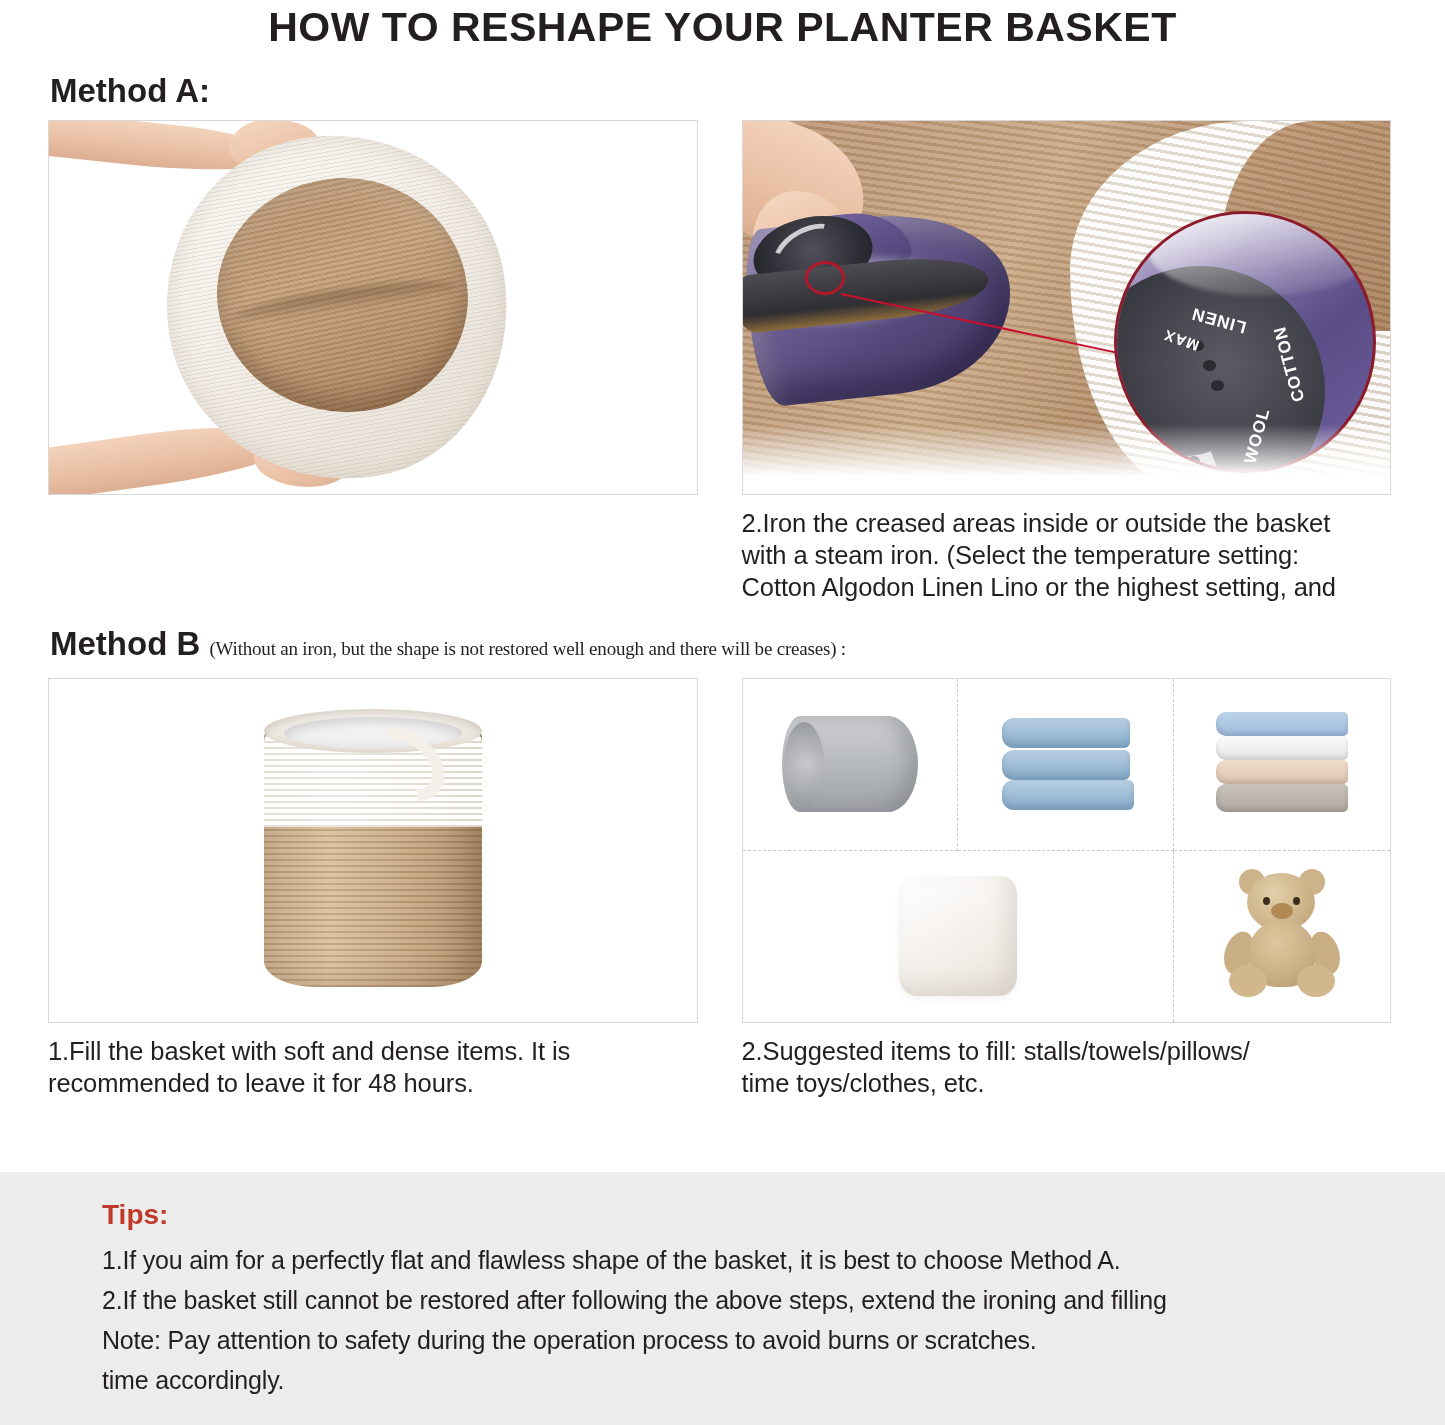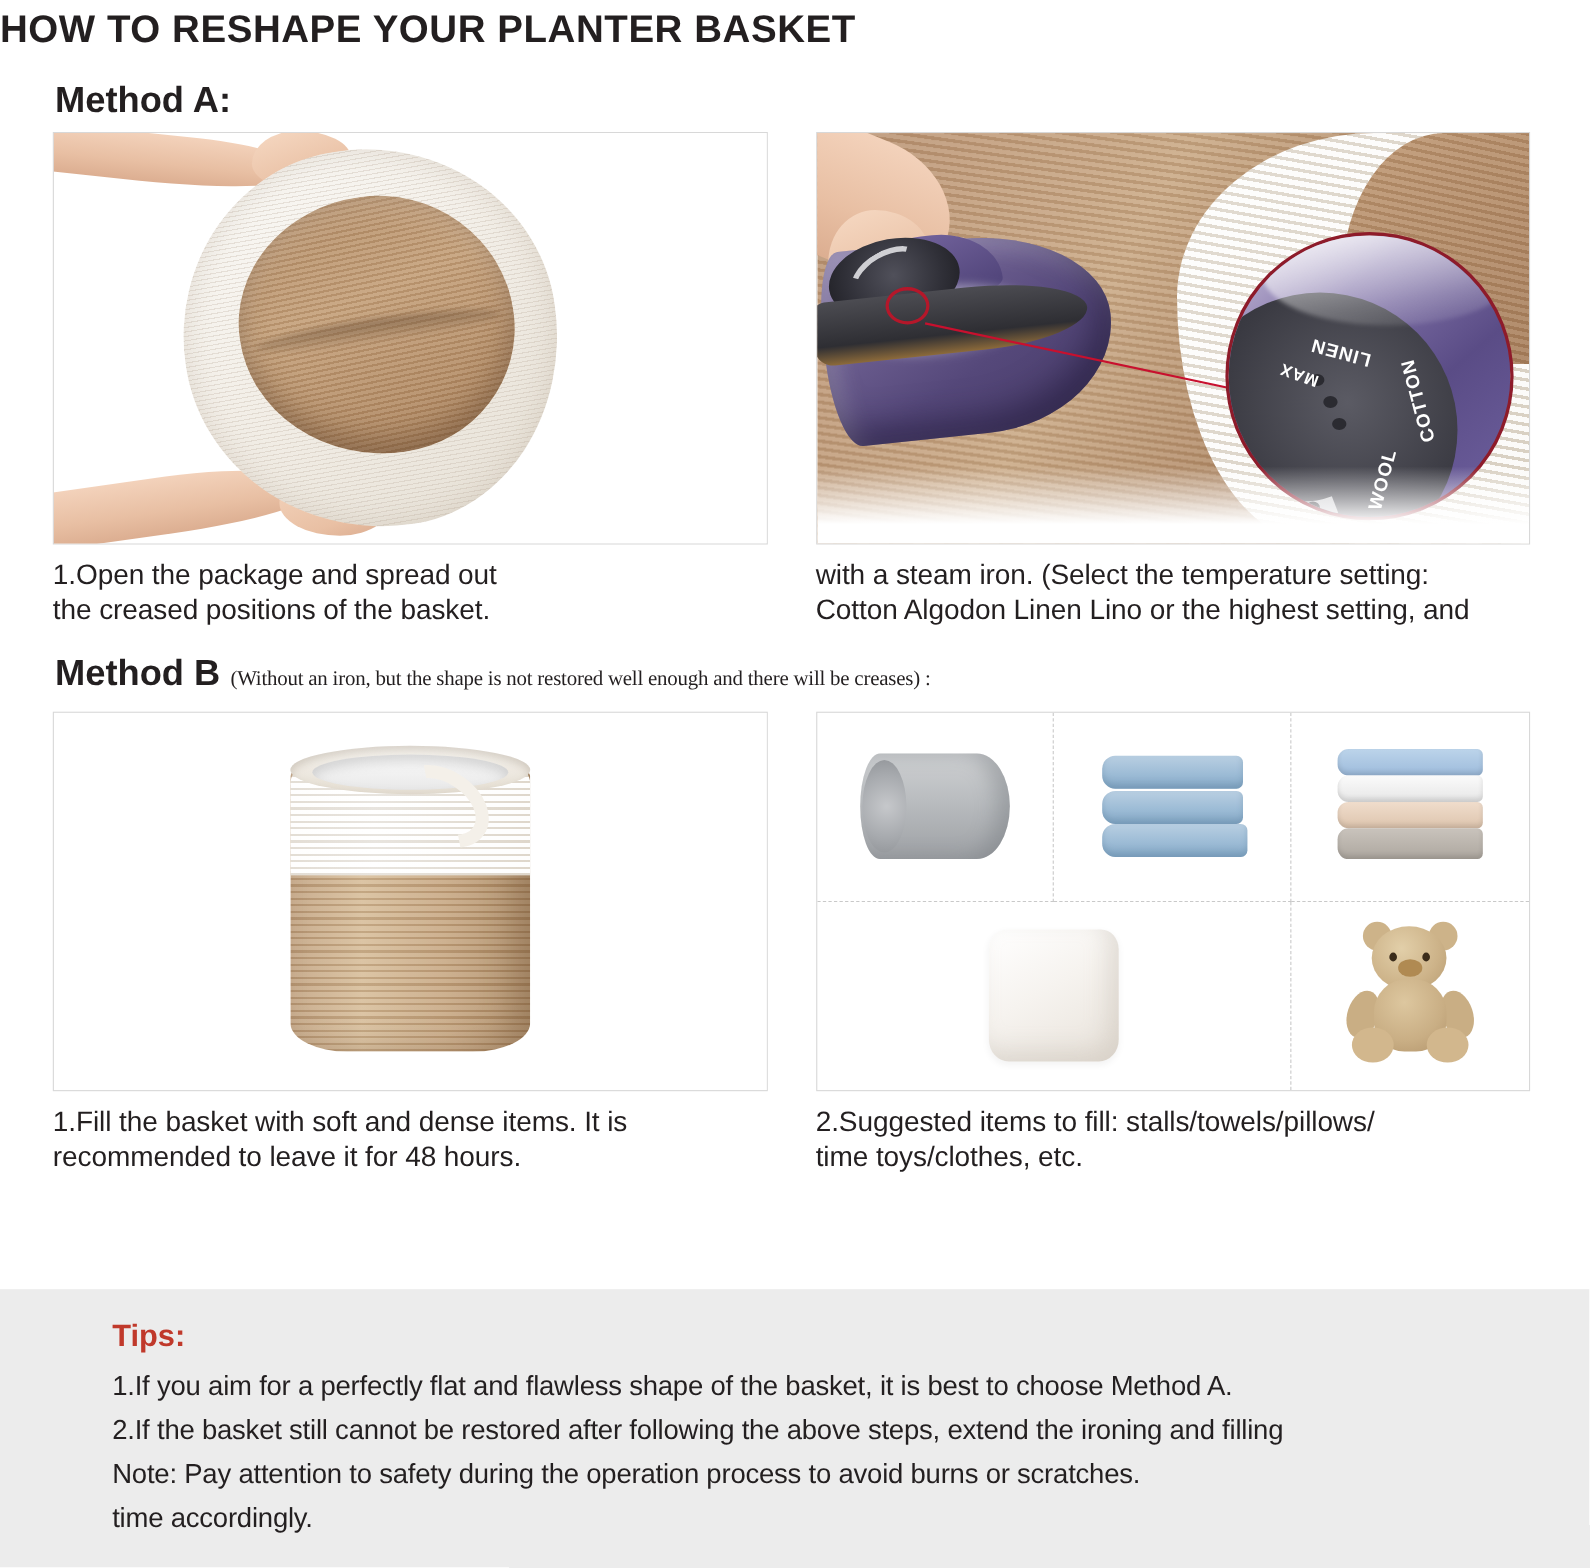--- a/index.html
+++ b/index.html
@@ -9,22 +9,22 @@
     height: 1425px;
     background: #ffffff;
     font-family: "Liberation Sans", sans-serif;
     color: #231f20;
     overflow: hidden;
     position: relative;
   }
 
   
   .page-title {
-    text-align: left;
-    font-size: 35px;
+    text-align: center;
+    font-size: 41px;
     font-weight: bold;
     letter-spacing: 0.5px;
     color: #231f20;
     padding-top: 4px;
     margin: 0;
     line-height: 46px;
   }
 
   
   .method-heading {
@@ -447,24 +447,20 @@
         <div class="hand" style="left:180px;top:-2px;width:90px;height:54px;"></div>
         <div class="arm" style="left:-30px;top:312px;width:270px;height:52px;border-radius:0 50% 50% 0/0 60% 40% 0;transform:rotate(-8deg);"></div>
         <div class="hand" style="left:205px;top:300px;width:106px;height:66px;"></div>
 
         <div class="basket-open">
           <div class="basket-inner">
             <div class="crease"></div>
           </div>
         </div>
       </div>
-    </div>
-    <div class="caption">
-      <div>1.Open the package and spread out</div>
-      <div>the creased positions of the basket.</div>
     </div>
   </div>
 
   <div class="col">
     <div class="photo-frame frame-a">
       <div class="scene">
         <div class="rope-bg"></div>
         <div class="rope-white"></div>
         <div class="rope-tan-r"></div>
 
@@ -496,20 +492,21 @@
           <div class="mag-label lbl-linen">LINEN</div>
           <div class="mag-label lbl-cotton">COTTON</div>
           <div class="mag-label lbl-wool">WOOL</div>
           <div class="mag-gloss"></div>
         </div>
 
         <div class="white-fade"></div>
       </div>
     </div>
     <div class="caption">
+      <div>2.Iron the creased areas inside or outside the basket</div>
       <div>with a steam iron. (Select the temperature setting:</div>
       <div>Cotton Algodon Linen Lino or the highest setting, and</div>
     </div>
   </div>
 </div>
 
 <h2 class="method-heading">
   <span>Method B</span>
   <span class="note">(Without an iron, but the shape is not restored well enough and there will be creases) :</span>
 </h2>

